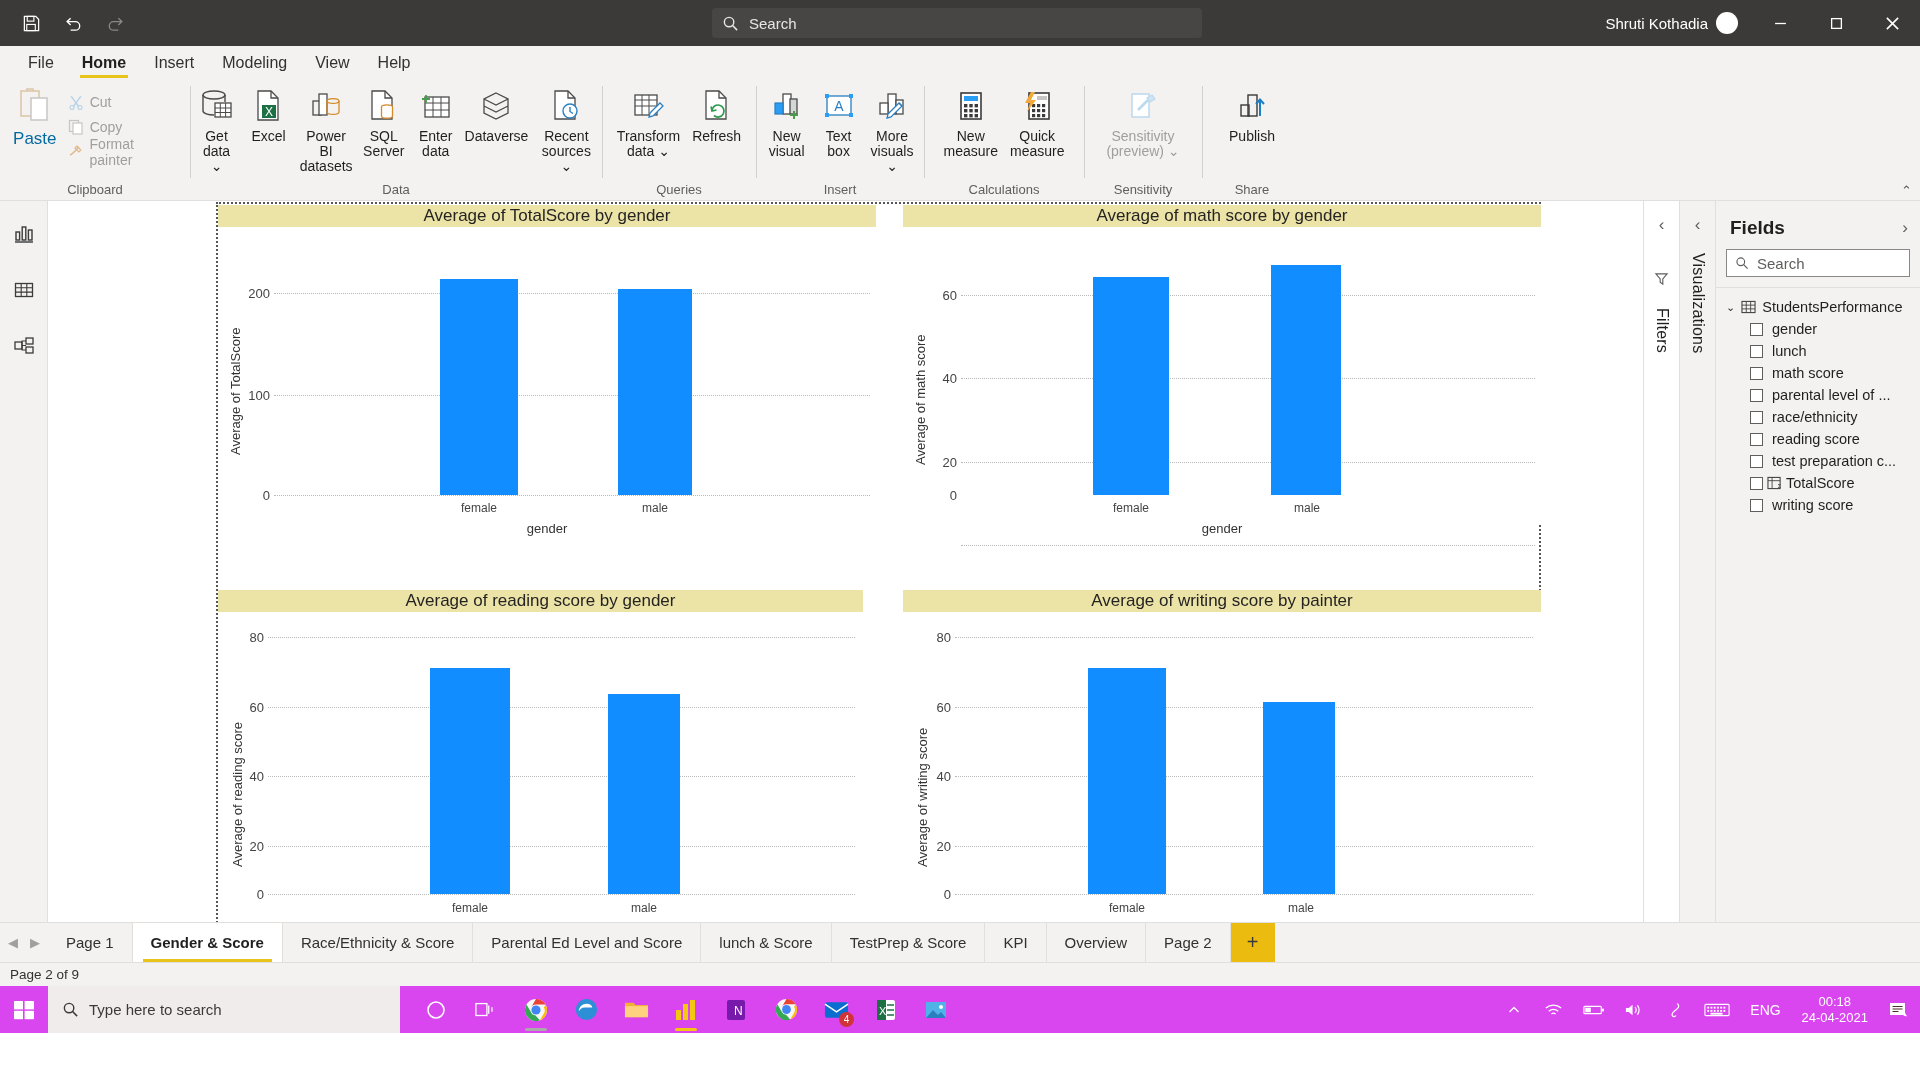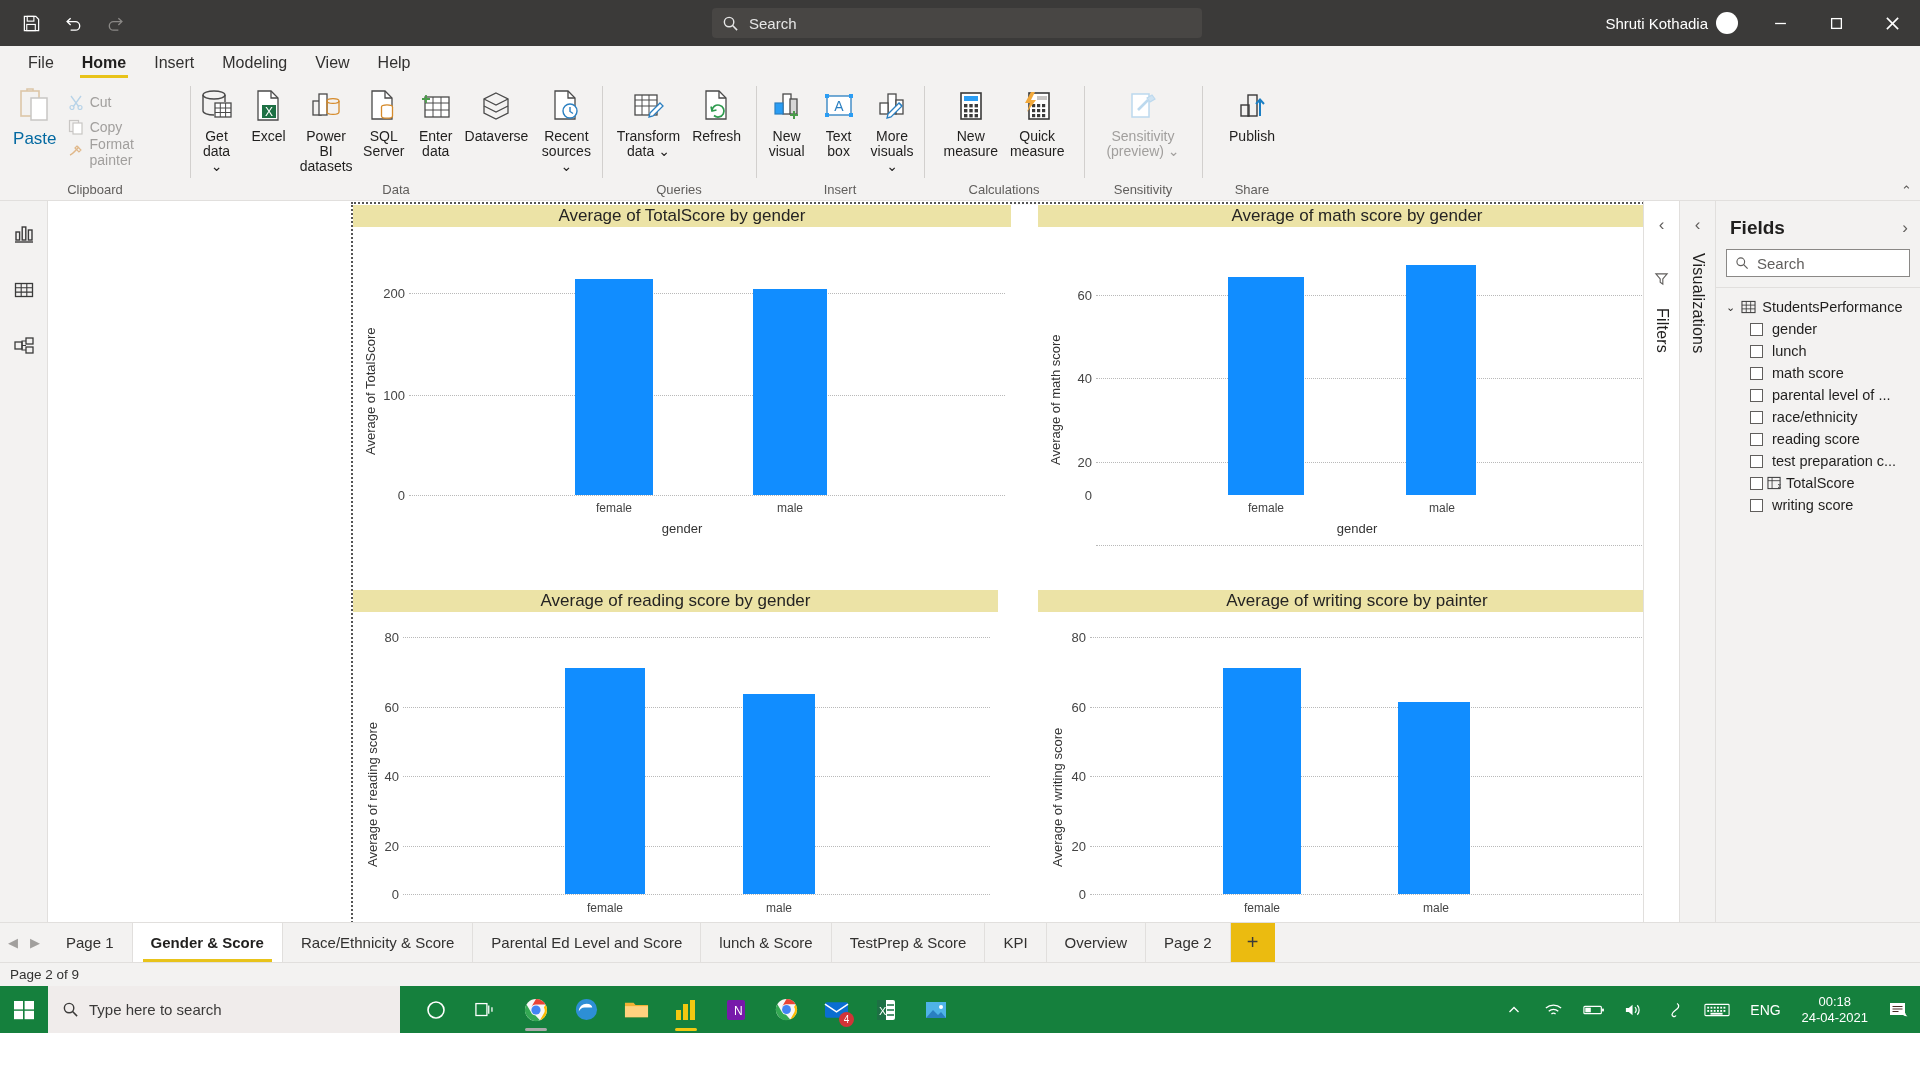--- a/index.html
+++ b/index.html
@@ -106,21 +106,21 @@
   .rail-item {
     width: 38px; height: 34px; display: flex; align-items: center; justify-content: center;
     color: #323130; position: relative;
   }
   .rail-item.active::before {
     content: ""; position: absolute; left: -10px; top: -4px; bottom: -4px; width: 4px; background: #e8c31a;
   }
 
   .canvas-area {
     flex: 1; background: #ffffff; position: relative; overflow: hidden;
-    display: flex; align-items: flex-start; justify-content: center;
+    display: flex; align-items: flex-start; justify-content: flex-start;
   }
   .report-canvas {
     position: relative; width: 1325px; height: 721px; background: #ffffff;
   }
 
   .page-outline {
     position: absolute; left: 168px; top: 1px; width: 1325px; height: 732px;
     border: 2px dotted #555555;
   }
 
@@ -196,21 +196,21 @@
     background: #ebbb10; color: #3b3a39; font-size: 20px;
   }
   .statusbar {
     height: 24px; background: #f3f2f1; display: flex; align-items: center;
     padding-left: 10px; font-size: 13.5px; color: #323130;
     border-top: 1px solid #e1dfdd;
   }
 
   
   .taskbar {
-    height: 47px; background: #15803d; display: flex; align-items: flex-start;
+    height: 47px; background: #d946ef; display: flex; align-items: flex-start;
     position: relative; color: #ffffff;
   }
   .start-btn { width: 48px; height: 47px; display: flex; align-items: center; justify-content: center; }
   .tb-searchbox {
     width: 352px; height: 47px; background: #f0eceb; display: flex; align-items: center;
     gap: 10px; padding-left: 14px; color: #3b3a39; font-size: 15px;
   }
   .tb-apps { display: flex; align-items: center; gap: 2px; margin-left: 12px; }
   .tbapp { width: 48px; height: 47px; display: flex; align-items: center; justify-content: center; position: relative; }
   .tray { position: absolute; right: 0; display: flex; align-items: center; height: 47px; gap: 0; }

